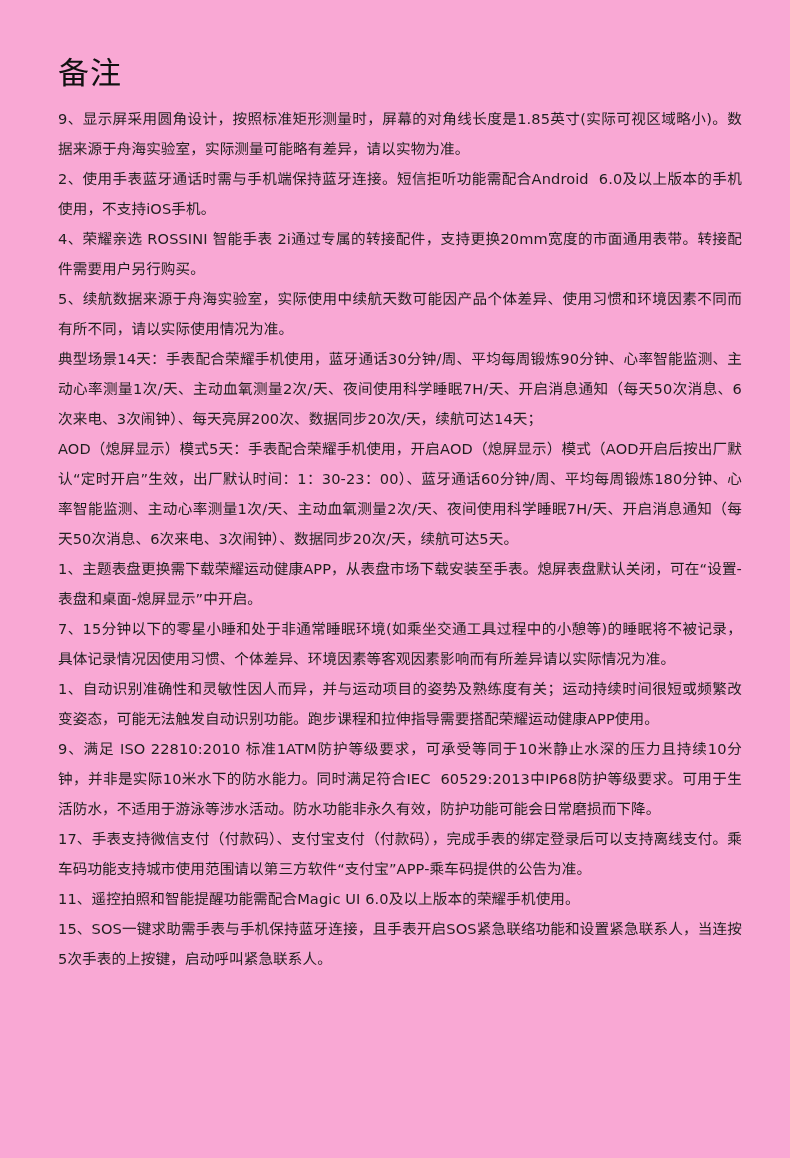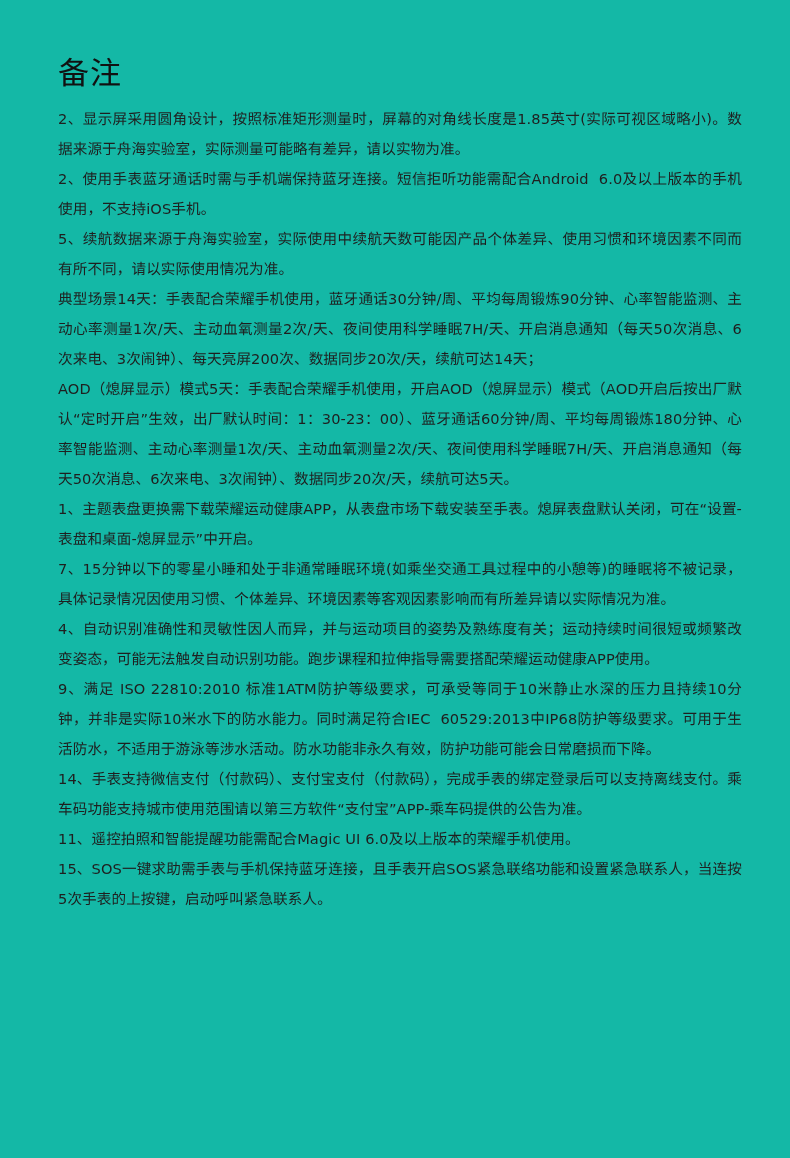--- a/index.html
+++ b/index.html
@@ -10,21 +10,21 @@
   }
   body {
     font-family: "DejaVu Sans", "Liberation Sans", sans-serif;
     color: #1c1c1c;
     -webkit-font-smoothing: antialiased;
   }
   #page {
     position: relative;
     width: 790px;
     height: 1158px;
-    background: #14b8a6;
+    background: #f9a8d4;
     overflow: hidden;
     box-sizing: border-box;
   }
   #content {
     position: absolute;
     left: 58px;
     top: 52px;
     width: 684px;
   }
   .page-title {
@@ -60,34 +60,35 @@
 </style>
 </head>
 <body>
 
 <div id="page">
   <div id="content">
 
     <h1 class="page-title">备注</h1>
 
     <div class="notes-list">
-      <p class="note-item">2、显示屏采用圆角设计，按照标准矩形测量时，屏幕的对角线长度是1.85英寸(实际可视区域略小)。数据来源于舟海实验室，实际测量可能略有差异，请以实物为准。</p>
+      <p class="note-item">9、显示屏采用圆角设计，按照标准矩形测量时，屏幕的对角线长度是1.85英寸(实际可视区域略小)。数据来源于舟海实验室，实际测量可能略有差异，请以实物为准。</p>
       <p class="note-item">2、使用手表蓝牙通话时需与手机端保持蓝牙连接。短信拒听功能需配合Android  6.0及以上版本的手机使用，不支持iOS手机。</p>
+      <p class="note-item">4、荣耀亲选 ROSSINI 智能手表 2i通过专属的转接配件，支持更换20mm宽度的市面通用表带。转接配件需要用户另行购买。</p>
       <p class="note-item">5、续航数据来源于舟海实验室，实际使用中续航天数可能因产品个体差异、使用习惯和环境因素不同而有所不同，请以实际使用情况为准。</p>
     </div>
 
     <div class="scenario-block">
       <p class="note-item">典型场景14天：手表配合荣耀手机使用，蓝牙通话30分钟/周、平均每周锻炼90分钟、心率智能监测、主动心率测量1次/天、主动血氧测量2次/天、夜间使用科学睡眠7H/天、开启消息通知（每天50次消息、6次来电、3次闹钟）、每天亮屏200次、数据同步20次/天，续航可达14天；</p>
       <p class="note-item">AOD（熄屏显示）模式5天：手表配合荣耀手机使用，开启AOD（熄屏显示）模式（AOD开启后按出厂默认“定时开启”生效，出厂默认时间：1：30-23：00）、蓝牙通话60分钟/周、平均每周锻炼180分钟、心率智能监测、主动心率测量1次/天、主动血氧测量2次/天、夜间使用科学睡眠7H/天、开启消息通知（每天50次消息、6次来电、3次闹钟）、数据同步20次/天，续航可达5天。</p>
     </div>
 
     <div class="notes-list">
       <p class="note-item">1、主题表盘更换需下载荣耀运动健康APP，从表盘市场下载安装至手表。熄屏表盘默认关闭，可在“设置-表盘和桌面-熄屏显示”中开启。</p>
       <p class="note-item">7、15分钟以下的零星小睡和处于非通常睡眠环境(如乘坐交通工具过程中的小憩等)的睡眠将不被记录，具体记录情况因使用习惯、个体差异、环境因素等客观因素影响而有所差异请以实际情况为准。</p>
-      <p class="note-item">4、自动识别准确性和灵敏性因人而异，并与运动项目的姿势及熟练度有关；运动持续时间很短或频繁改变姿态，可能无法触发自动识别功能。跑步课程和拉伸指导需要搭配荣耀运动健康APP使用。</p>
+      <p class="note-item">1、自动识别准确性和灵敏性因人而异，并与运动项目的姿势及熟练度有关；运动持续时间很短或频繁改变姿态，可能无法触发自动识别功能。跑步课程和拉伸指导需要搭配荣耀运动健康APP使用。</p>
       <p class="note-item">9、满足 ISO 22810:2010 标准1ATM防护等级要求，可承受等同于10米静止水深的压力且持续10分钟，并非是实际10米水下的防水能力。同时满足符合IEC  60529:2013中IP68防护等级要求。可用于生活防水，不适用于游泳等涉水活动。防水功能非永久有效，防护功能可能会日常磨损而下降。</p>
-      <p class="note-item">14、手表支持微信支付（付款码）、支付宝支付（付款码），完成手表的绑定登录后可以支持离线支付。乘车码功能支持城市使用范围请以第三方软件“支付宝”APP-乘车码提供的公告为准。</p>
+      <p class="note-item">17、手表支持微信支付（付款码）、支付宝支付（付款码），完成手表的绑定登录后可以支持离线支付。乘车码功能支持城市使用范围请以第三方软件“支付宝”APP-乘车码提供的公告为准。</p>
       <p class="note-item">11、遥控拍照和智能提醒功能需配合Magic UI 6.0及以上版本的荣耀手机使用。</p>
       <p class="note-item">15、SOS一键求助需手表与手机保持蓝牙连接，且手表开启SOS紧急联络功能和设置紧急联系人，当连按5次手表的上按键，启动呼叫紧急联系人。</p>
     </div>
 
   </div>
 </div>
 
 </body></html>

